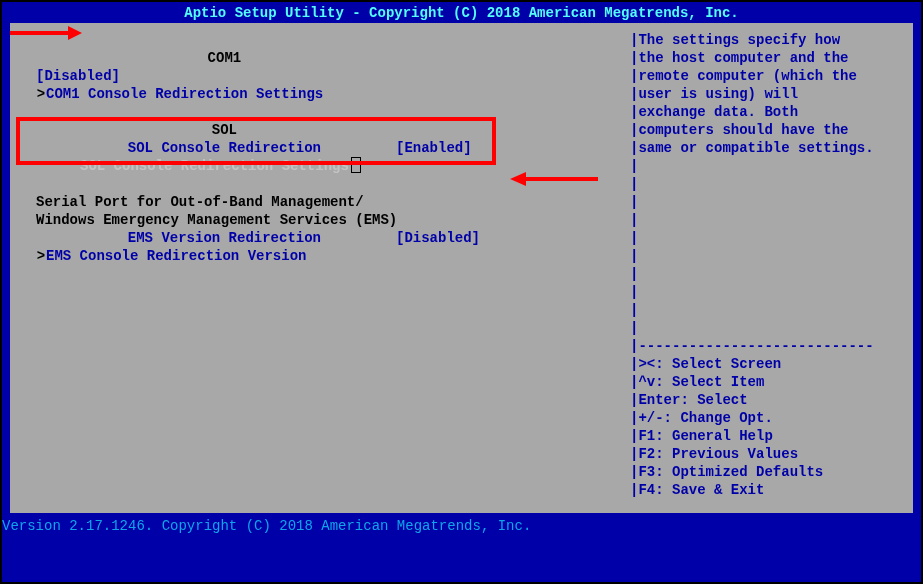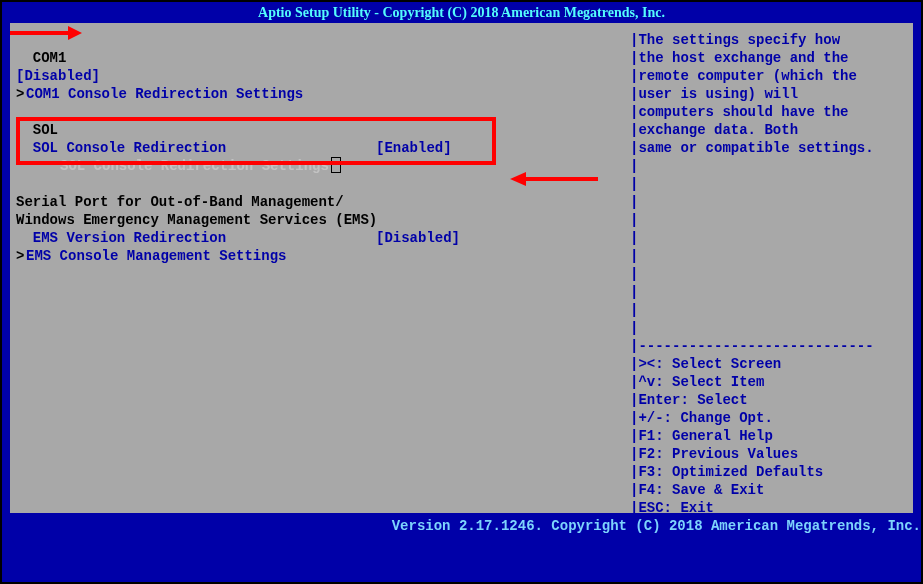--- a/index.html
+++ b/index.html
@@ -24,21 +24,20 @@
       width: 923px;
       height: 584px;
       background: #0000a8;
       border: 2px solid #000;
     }
     .title-bar {
       color: #54fcfc;
       text-align: center;
       padding: 3px 0 2px 0;
       font-weight: bold;
-      font-family: Liberation Serif, serif;
     }
     .tab-row {
       padding-left: 80px;
       background: #0000a8;
       height: 20px;
       position: relative;
     }
     .tab {
       display: inline-block;
       background: #a8a8a8;
@@ -57,22 +56,23 @@
     }
     .main-area {
       display: flex;
       background: #a8a8a8;
       margin: 0 8px 2px 8px;
       height: 490px;
       position: relative;
     }
     .content-panel {
       flex: 0 0 620px;
-      padding: 8px 6px;
-      position: relative;
+      padding: 8px 26px;
+      position: relative;
+      text-align: center;
     }
     .help-panel {
       flex: 1;
       padding: 8px 4px 4px 0;
       color: #0000a8;
       position: relative;
     }
     .row {
       display: flex;
       height: 18px;
@@ -130,24 +130,24 @@
       right: 8px;
       overflow: hidden;
       font-weight: bold;
     }
     .help-mid-divider {
       color: #0000a8;
       white-space: pre;
       line-height: 18px;
     }
     .footer {
-      color: #7dd3fc;
-      text-align: right;
+      color: #0ea5e9;
+      text-align: left;
       padding: 3px 0;
-      font-weight: bold;
+      font-weight: normal;
     }
     .red-box-sol {
       position: absolute;
       border: 4px solid #ff0000;
       top: 94px;
       left: 6px;
       width: 480px;
       height: 48px;
       pointer-events: none;
     }
@@ -207,55 +207,54 @@
       </div>
       <div class="row black-text">
         <span>  Windows Emergency Management Services (EMS)</span>
       </div>
       <div class="row blue-text">
         <span class="row-label">  EMS Version Redirection</span>
         <span class="row-value">[Disabled]</span>
       </div>
       <div class="row blue-text">
         <span class="submenu-caret black-text">&gt;</span>
-          <span> EMS Console Management Settings</span>
+          <span> EMS Console Redirection Version</span>
       </div>
 
       <div class="red-box-sol"></div>
 
     </div>
 
     <div class="help-panel">
       <div class="help-line">|The settings specify how</div>
-      <div class="help-line">|the host exchange and the</div>
+      <div class="help-line">|the host computer and the</div>
       <div class="help-line">|remote computer (which the</div>
       <div class="help-line">|user is using) will</div>
+      <div class="help-line">|exchange data. Both</div>
       <div class="help-line">|computers should have the</div>
-      <div class="help-line">|exchange data. Both</div>
       <div class="help-line">|same or compatible settings.</div>
       <div class="help-line">|</div>
       <div class="help-line">|</div>
       <div class="help-line">|</div>
       <div class="help-line">|</div>
       <div class="help-line">|</div>
       <div class="help-line">|</div>
       <div class="help-line">|</div>
       <div class="help-line">|</div>
       <div class="help-line">|</div>
       <div class="help-line">|</div>
       <div class="help-mid-divider">|----------------------------</div>
       <div class="help-line">|&gt;&lt;: Select Screen</div>
       <div class="help-line">|^v: Select Item</div>
       <div class="help-line">|Enter: Select</div>
       <div class="help-line">|+/-: Change Opt.</div>
       <div class="help-line">|F1: General Help</div>
       <div class="help-line">|F2: Previous Values</div>
       <div class="help-line">|F3: Optimized Defaults</div>
       <div class="help-line">|F4: Save &amp; Exit</div>
-      <div class="help-line">|ESC: Exit</div>
     </div>
 
   </div>
 
   <div class="divider-bottom" style="bottom:28px;">\---------------------------------------------------------------------+-----------------------------/</div>
 
   <div class="footer">Version 2.17.1246. Copyright (C) 2018 American Megatrends, Inc.</div>
 
   <div class="arrow-right" style="top:24px; left:8px;">
     <svg width="72" height="14">

